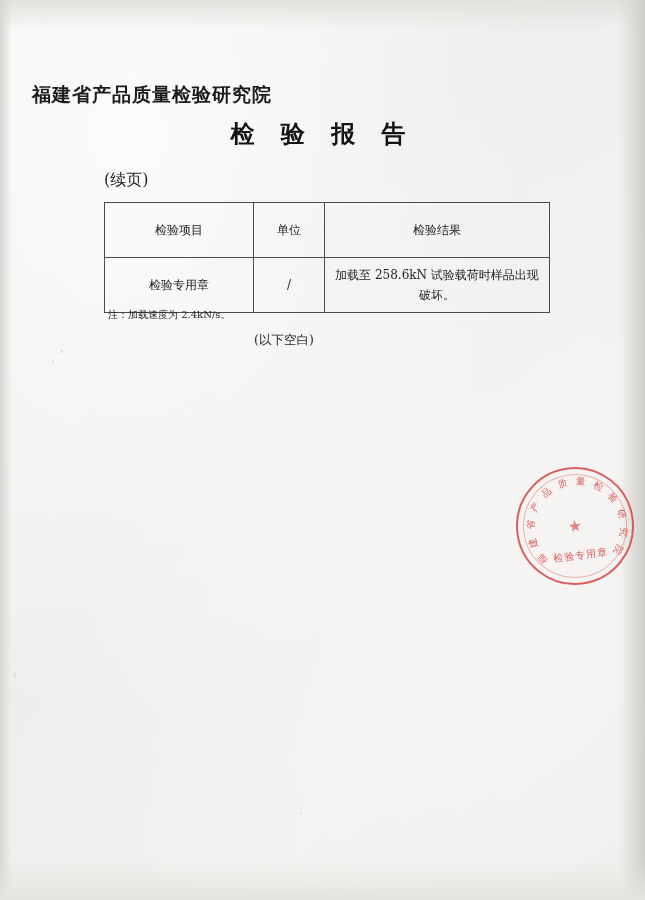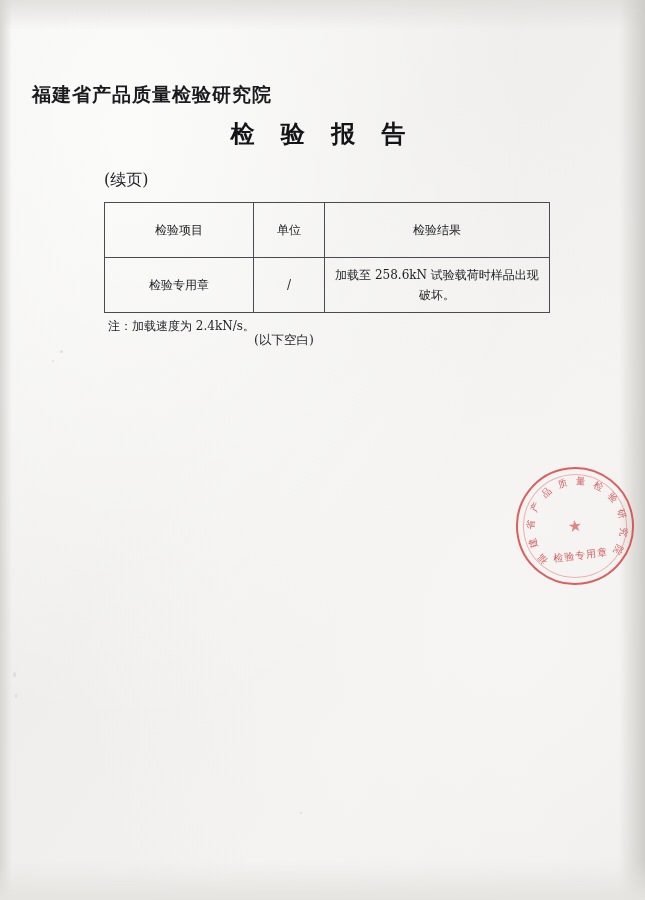--- a/index.html
+++ b/index.html
@@ -116,23 +116,23 @@
   .c-item { width: 146px; }
   .c-unit { width: 68px; }
   .c-result { width: 222px; margin-left: 28px; }
   tr.head td { height: 52px; font-size: 12px; }
   tr.body td { height: 52px; font-size: 12px; }
   td.result-cell { font-size: 11px; line-height: 20px; padding: 0 6px; }
 
   .note {
     position: absolute;
     left: 108px;
-    top: 318px;
-    font-family: "DejaVu Serif", serif;
-    font-size: 12px;
+    top: 308px;
+    font-family: "DejaVu Serif", serif;
+    font-size: 10px;
     color: #1f1f25;
   }
   .blank-note {
     position: absolute;
     left: 0;
     top: 332px;
     width: 568px;
     text-align: center;
     font-family: "DejaVu Serif", serif;
     font-size: 12.5px;

